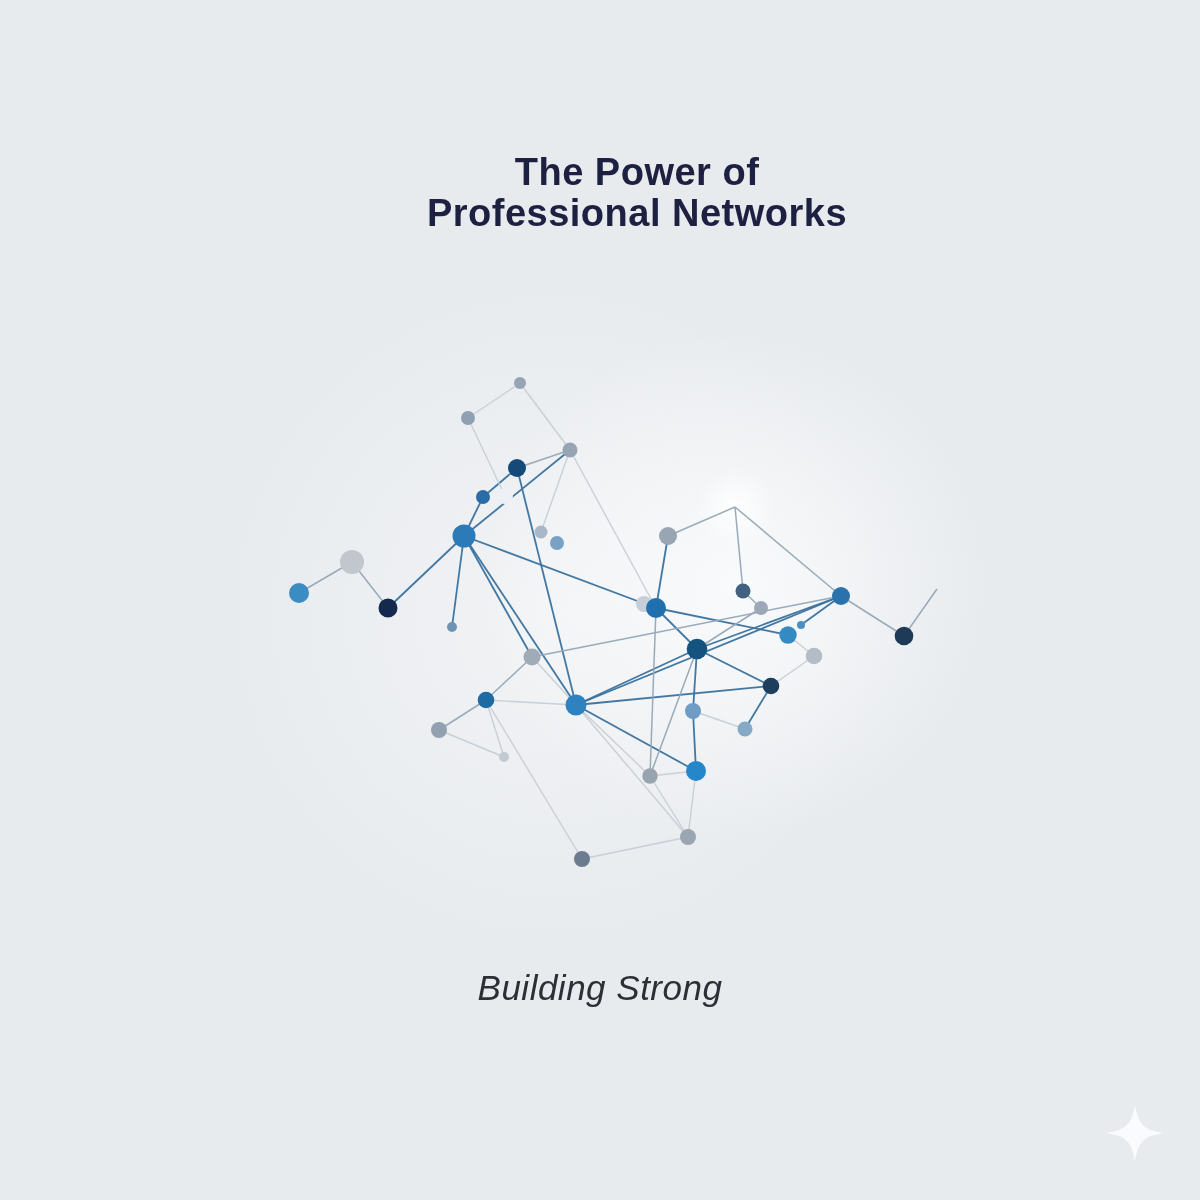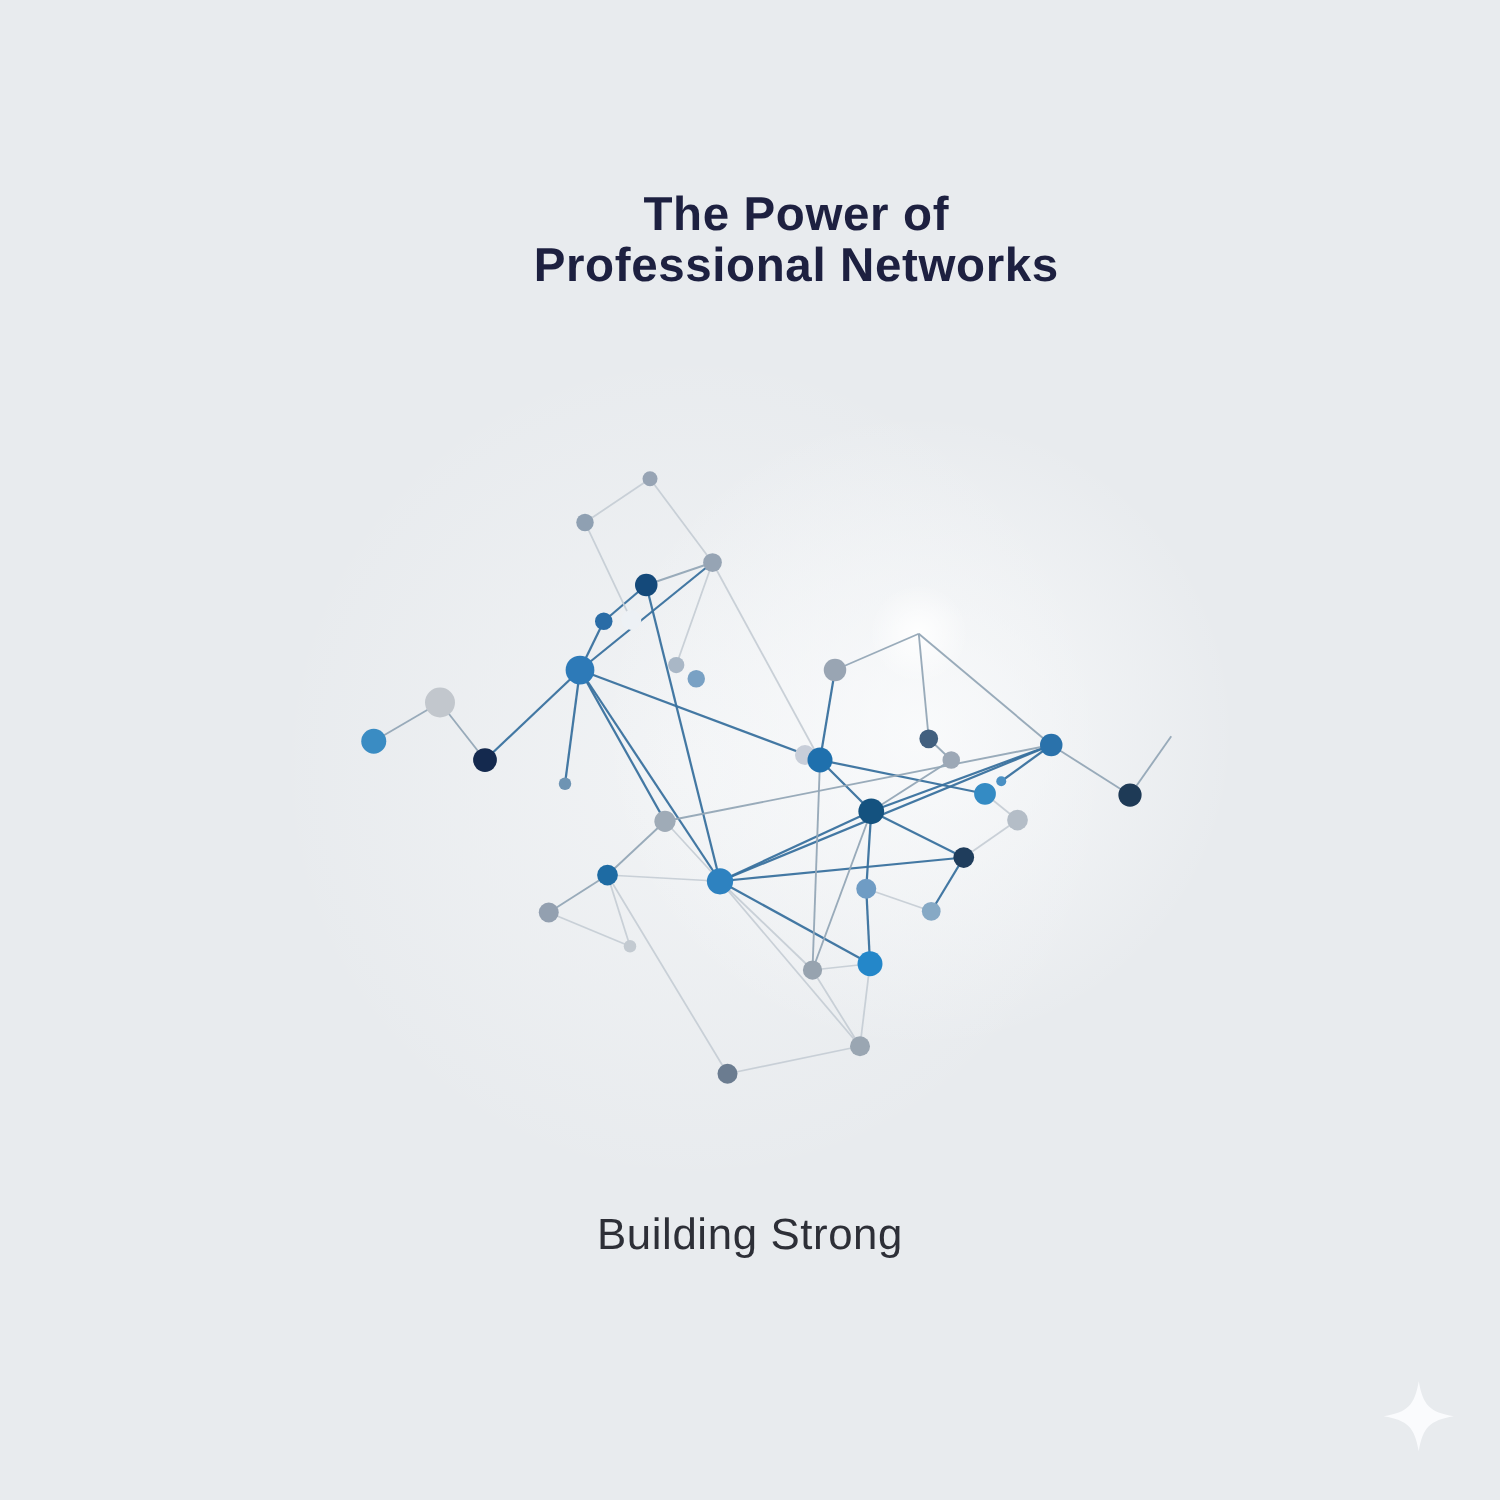--- a/index.html
+++ b/index.html
@@ -36,20 +36,21 @@
   .subtitle-block {
     position: absolute;
     top: 968px; left: 0;
     width: 1200px;
     text-align: center;
     color: #2d2f37;
     font-weight: 300;
     font-size: 35px;
     line-height: 40px;
     letter-spacing: 0.5px;
+    font-style: italic;
   }
   #net-svg {
     position: absolute; inset: 0;
   }
   .sparkle {
     position: absolute;
     left: 1106px; top: 1104px;
     width: 58px; height: 58px;
   }
 </style>

